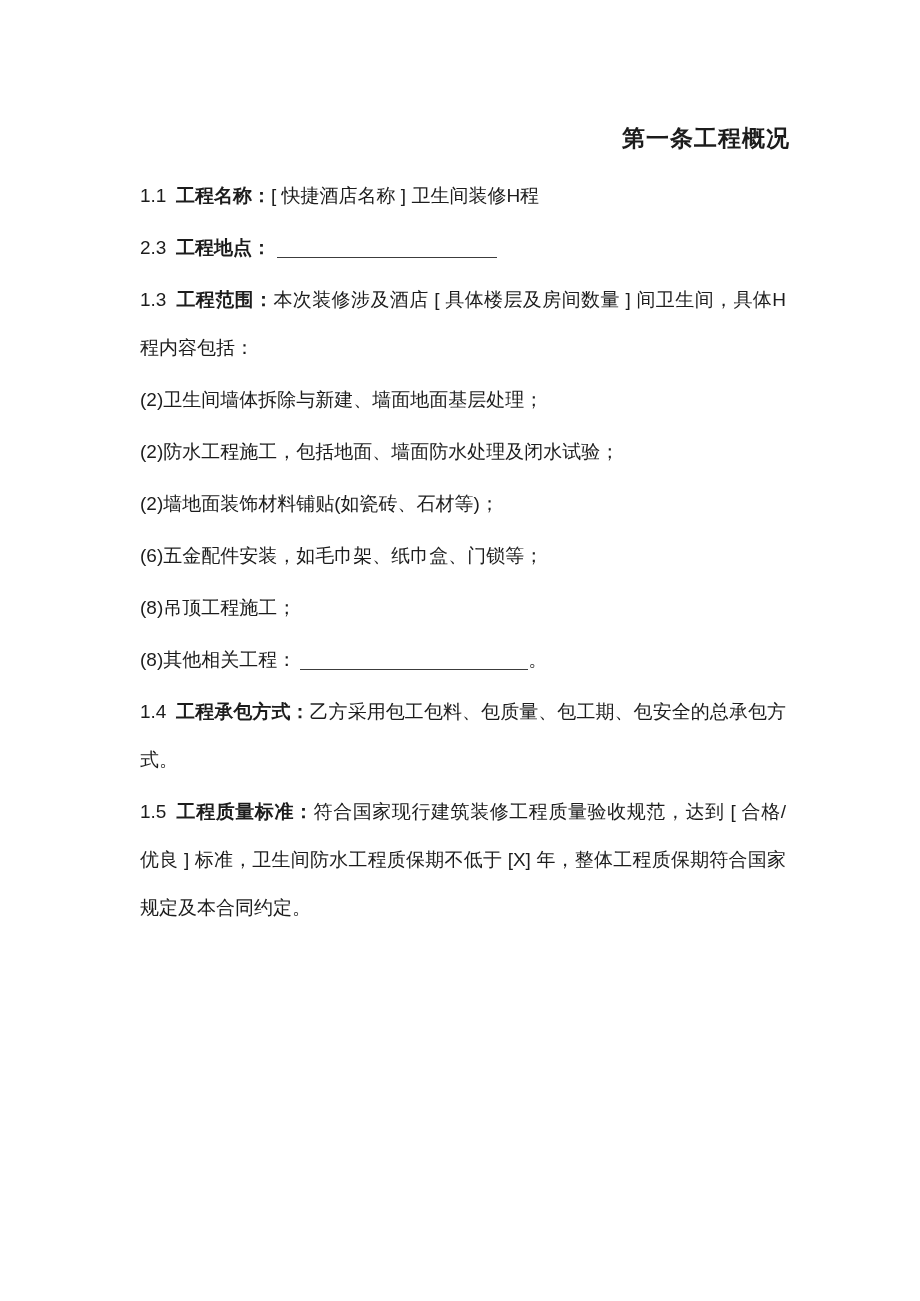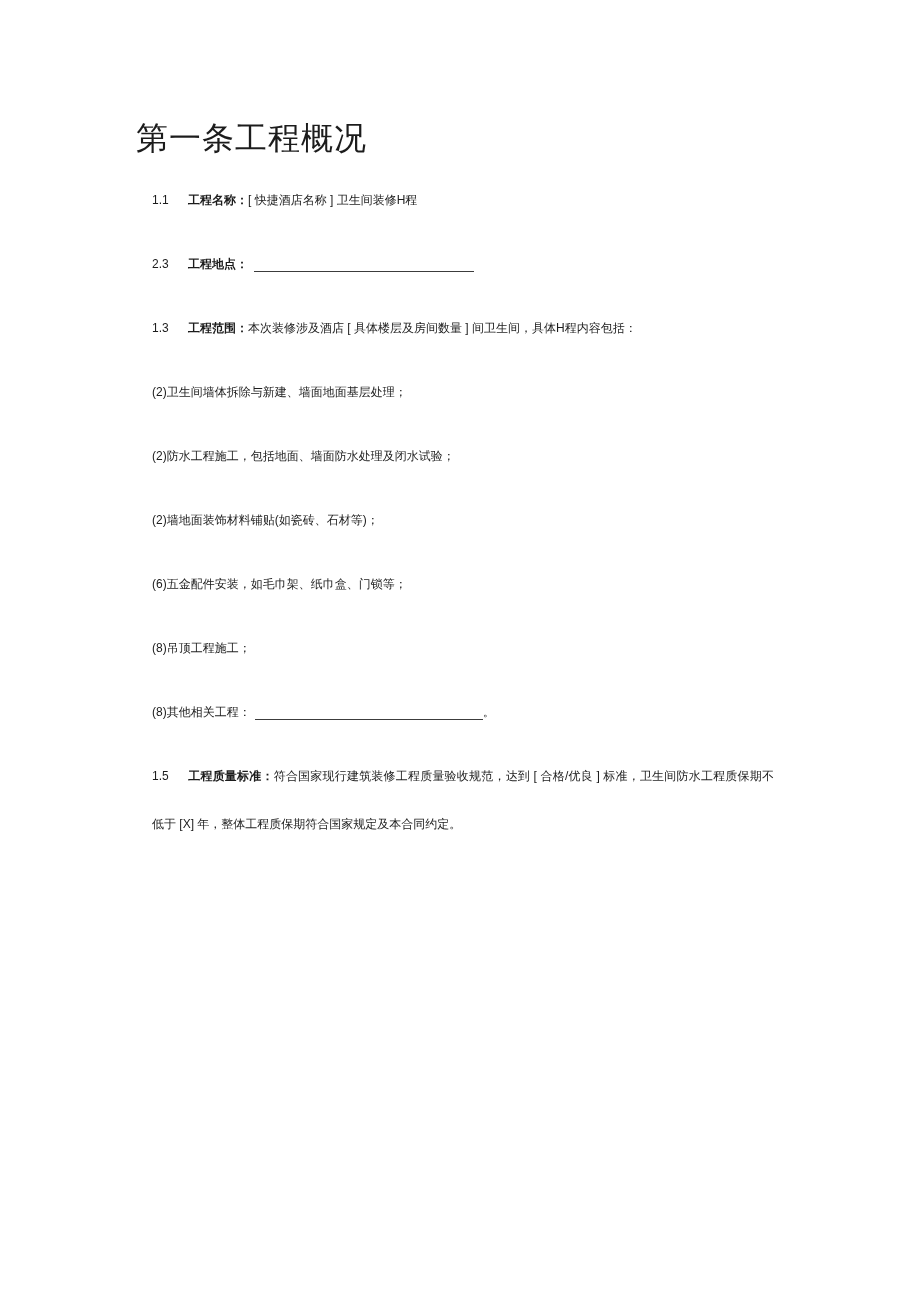--- a/index.html
+++ b/index.html
@@ -7,25 +7,25 @@
     position:relative;
     width:920px;height:1301px;
     box-sizing:border-box;
     padding:116px 130px 0 136px;
     background:#ffffff;
     color:#1c1c1c;
     font-family:"Liberation Sans","DejaVu Sans",sans-serif;
     overflow:hidden;
   }
   h1.title{
-    font-size:32px;line-height:44px;font-weight:400;
-    margin:0 0 12px 0;letter-spacing:1px;
+    font-size:23px;line-height:44px;font-weight:700;
+    margin:0 0 12px 0;letter-spacing:1px;text-align:right;
   }
   p.clause,p.item{
-    margin:16px;font-size:12px;line-height:48px;
+    margin:4px;font-size:19px;line-height:48px;
     text-align:justify;
   }
   .num{display:inline-block;width:36px;}
   .label{font-weight:700;}
   .blank{
     display:inline-block;height:1em;
     border-bottom:1.5px solid #3c3c3c;
     vertical-align:-4px;
   }
   .blank-location{width:220px;margin-left:6px;}
@@ -49,16 +49,17 @@
   <p class="clause"><span class="num">1.3</span><span class="label">工程范围：</span><span>本次装修涉及酒店 [ 具体楼层及房间数量 ] 间卫生间，具体H程内容包括：</span></p>
 
   <p class="item">(2)卫生间墙体拆除与新建、墙面地面基层处理；</p>
   <p class="item">(2)防水工程施工，包括地面、墙面防水处理及闭水试验；</p>
   <p class="item">(2)墙地面装饰材料铺贴(如瓷砖、石材等)；</p>
   <p class="item">(6)五金配件安装，如毛巾架、纸巾盒、门锁等；</p>
   <p class="item">(8)吊顶工程施工；</p>
 
   <p class="item item-8"><span>(8)其他相关工程：</span><span class="blank blank-other"></span><span>。</span></p>
 
+  <p class="clause clause-1-4"><span class="num">1.4</span><span class="label">工程承包方式：</span><span>乙方采用包工包料、包质量、包工期、包安全的总承包方式。</span></p>
 
   <p class="clause clause-1-5"><span class="num">1.5</span><span class="label">工程质量标准：</span><span>符合国家现行建筑装修工程质量验收规范，达到 [ 合格/优良 ] 标准，卫生间防水工程质保期不低于 [X] 年，整体工程质保期符合国家规定及本合同约定。</span></p>
 
 </div>
 
 </body></html>

